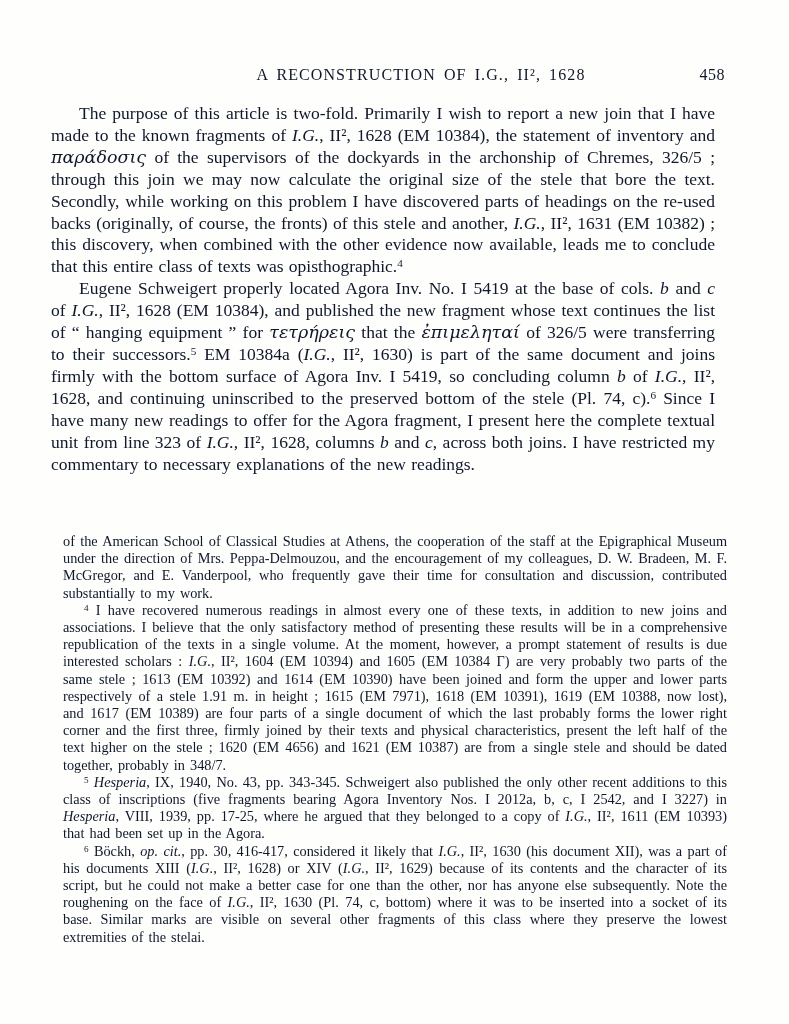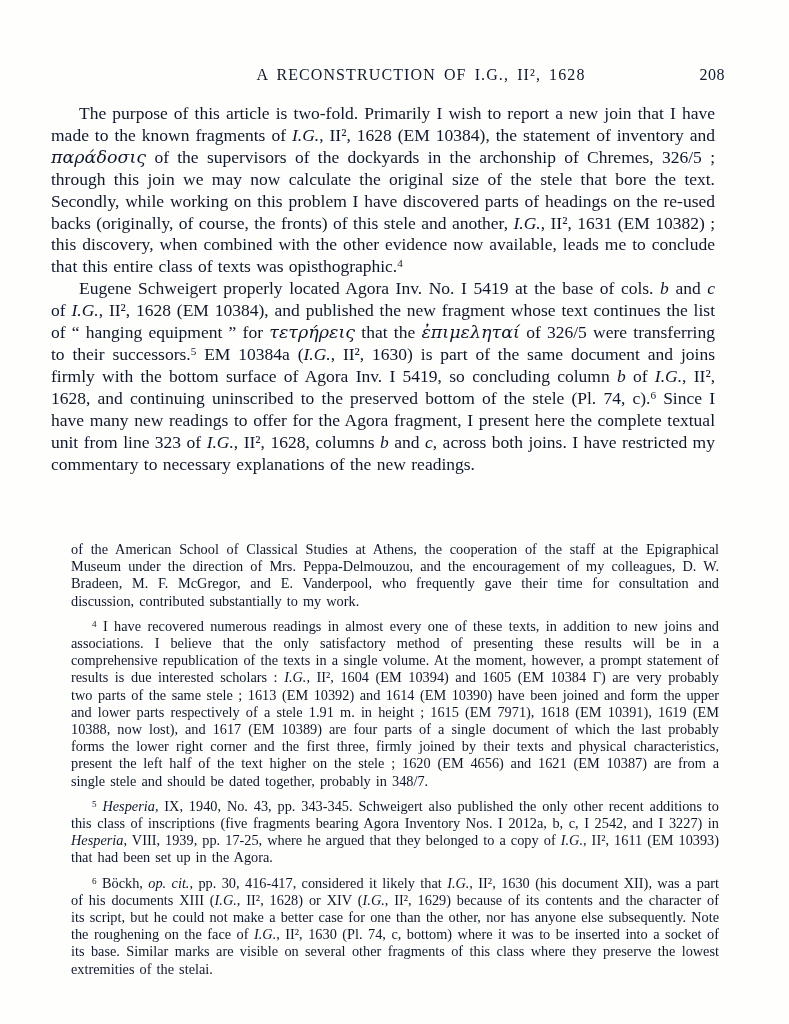--- a/index.html
+++ b/index.html
@@ -58,21 +58,21 @@
     position: absolute;
     top: 533px;
     left: 63px;
     width: 664px;
     font-size: 14.3px;
     line-height: 17.2px;
     text-align: justify;
     word-spacing: 1.5px;
   }
   .footnotes p {
-    margin: 8px;
+    margin: 0;
     text-indent: 21px;
   }
   .footnotes p.no-indent {
     text-indent: 0;
   }
   sup {
     font-size: 64%;
     line-height: 0;
     vertical-align: baseline;
     position: relative;
@@ -82,21 +82,21 @@
     font-family: "DejaVu Serif", serif;
   }
 </style>
 </head>
 <body>
 
 <div class="page">
 
   <div class="running-head">
     <span class="rh-title">A RECONSTRUCTION OF I.G., II², 1628</span>
-    <span class="rh-page">208</span>
+    <span class="rh-page">458</span>
   </div>
 
   <div class="article-body">
     <p><span>The purpose of this article is two-fold.  Primarily I wish to report a new join that I have made to the known fragments of </span><i>I.G.</i><span>, II², 1628 (EM 10384), the statement of inventory and </span><i class="greek">παράδοσις</i><span> of the supervisors of the dockyards in the archonship of Chremes, 326/5 ; through this join we may now calculate the original size of the stele that bore the text.  Secondly, while working on this problem I have discovered parts of headings on the re-used backs (originally, of course, the fronts) of this stele and another, </span><i>I.G.</i><span>, II², 1631 (EM 10382) ; this discovery, when combined with the other evidence now available, leads me to conclude that this entire class of texts was opisthographic.</span><sup>4</sup></p>
     <p><span>Eugene Schweigert properly located Agora Inv. No. I 5419 at the base of cols. </span><i>b</i><span> and </span><i>c</i><span> of </span><i>I.G.</i><span>, II², 1628 (EM 10384), and published the new fragment whose text continues the list of “ hanging equipment ” for </span><i class="greek">τετρήρεις</i><span> that the </span><i class="greek">ἐπιμεληταί</i><span> of 326/5 were transferring to their successors.</span><sup>5</sup><span>  EM 10384a (</span><i>I.G.</i><span>, II², 1630) is part of the same document and joins firmly with the bottom surface of Agora Inv. I 5419, so concluding column </span><i>b</i><span> of </span><i>I.G.</i><span>, II², 1628, and continuing uninscribed to the preserved bottom of the stele (Pl. 74, c).</span><sup>6</sup><span>  Since I have many new readings to offer for the Agora fragment, I present here the complete textual unit from line 323 of </span><i>I.G.</i><span>, II², 1628, columns </span><i>b</i><span> and </span><i>c</i><span>, across both joins.  I have restricted my commentary to necessary explanations of the new readings.</span></p>
   </div>
 
   <div class="footnotes">
     <p class="no-indent"><span>of the American School of Classical Studies at Athens, the cooperation of the staff at the Epigraphical Museum under the direction of Mrs. Peppa-Delmouzou, and the encouragement of my colleagues, D. W. Bradeen, M. F. McGregor, and E. Vanderpool, who frequently gave their time for consultation and discussion, contributed substantially to my work.</span></p>
     <p><sup>4</sup><span> I have recovered numerous readings in almost every one of these texts, in addition to new joins and associations.  I believe that the only satisfactory method of presenting these results will be in a comprehensive republication of the texts in a single volume.  At the moment, however, a prompt statement of results is due interested scholars : </span><i>I.G.</i><span>, II², 1604 (EM 10394) and 1605 (EM 10384 Γ) are very probably two parts of the same stele ; 1613 (EM 10392) and 1614 (EM 10390) have been joined and form the upper and lower parts respectively of a stele 1.91 m. in height ; 1615 (EM 7971), 1618 (EM 10391), 1619 (EM 10388, now lost), and 1617 (EM 10389) are four parts of a single document of which the last probably forms the lower right corner and the first three, firmly joined by their texts and physical characteristics, present the left half of the text higher on the stele ; 1620 (EM 4656) and 1621 (EM 10387) are from a single stele and should be dated together, probably in 348/7.</span></p>

